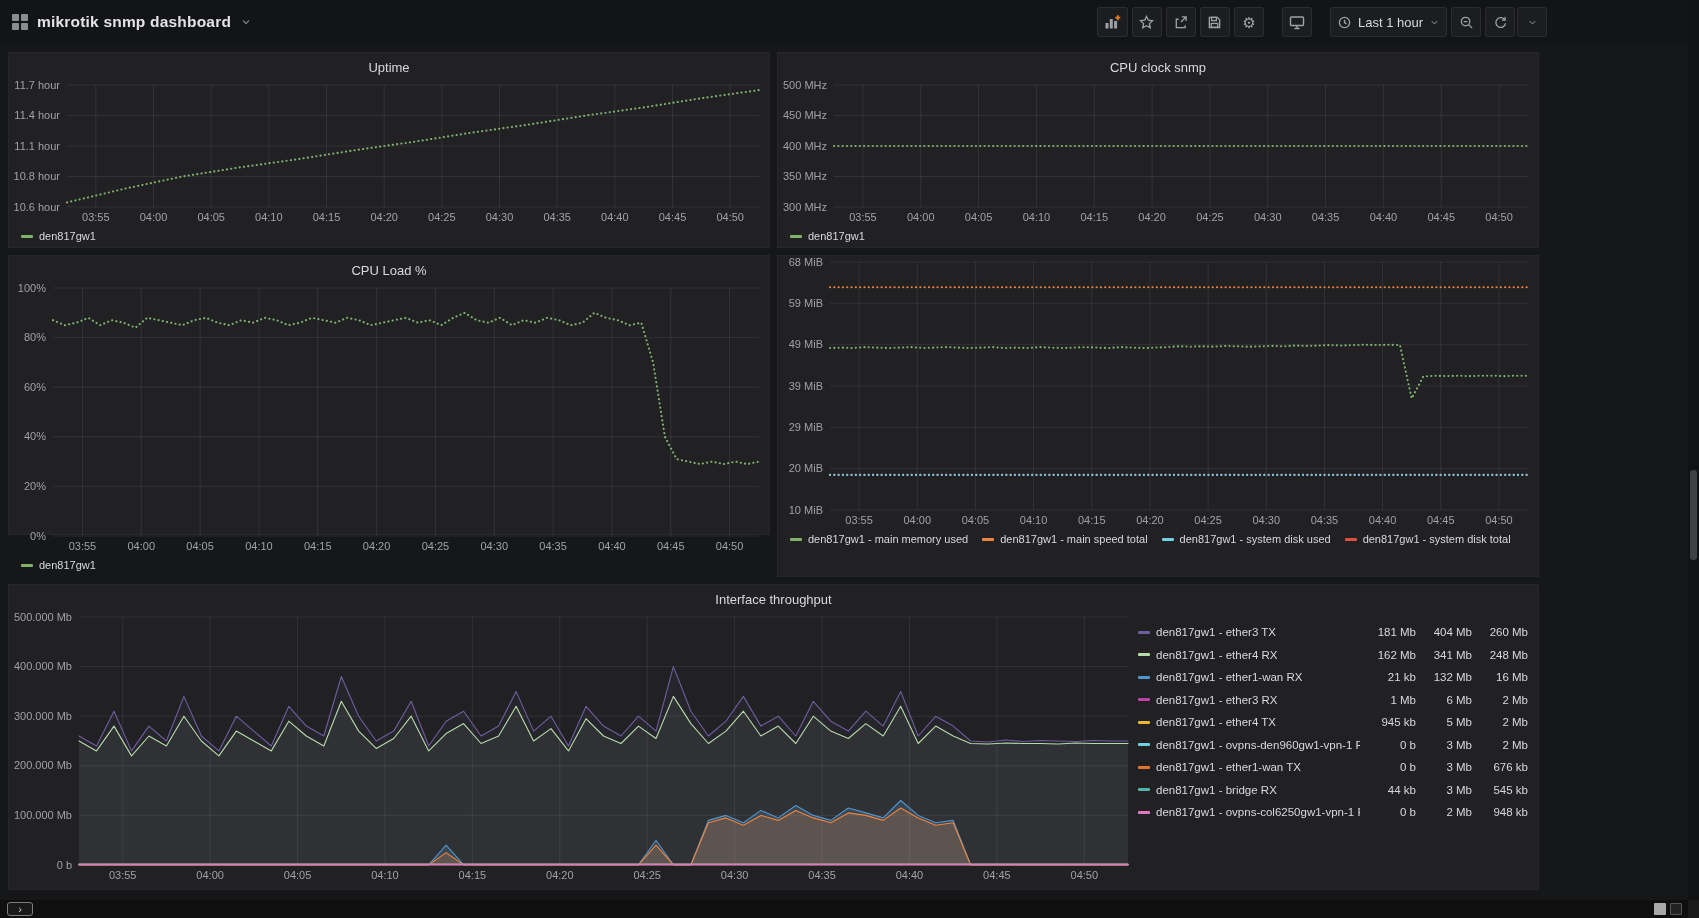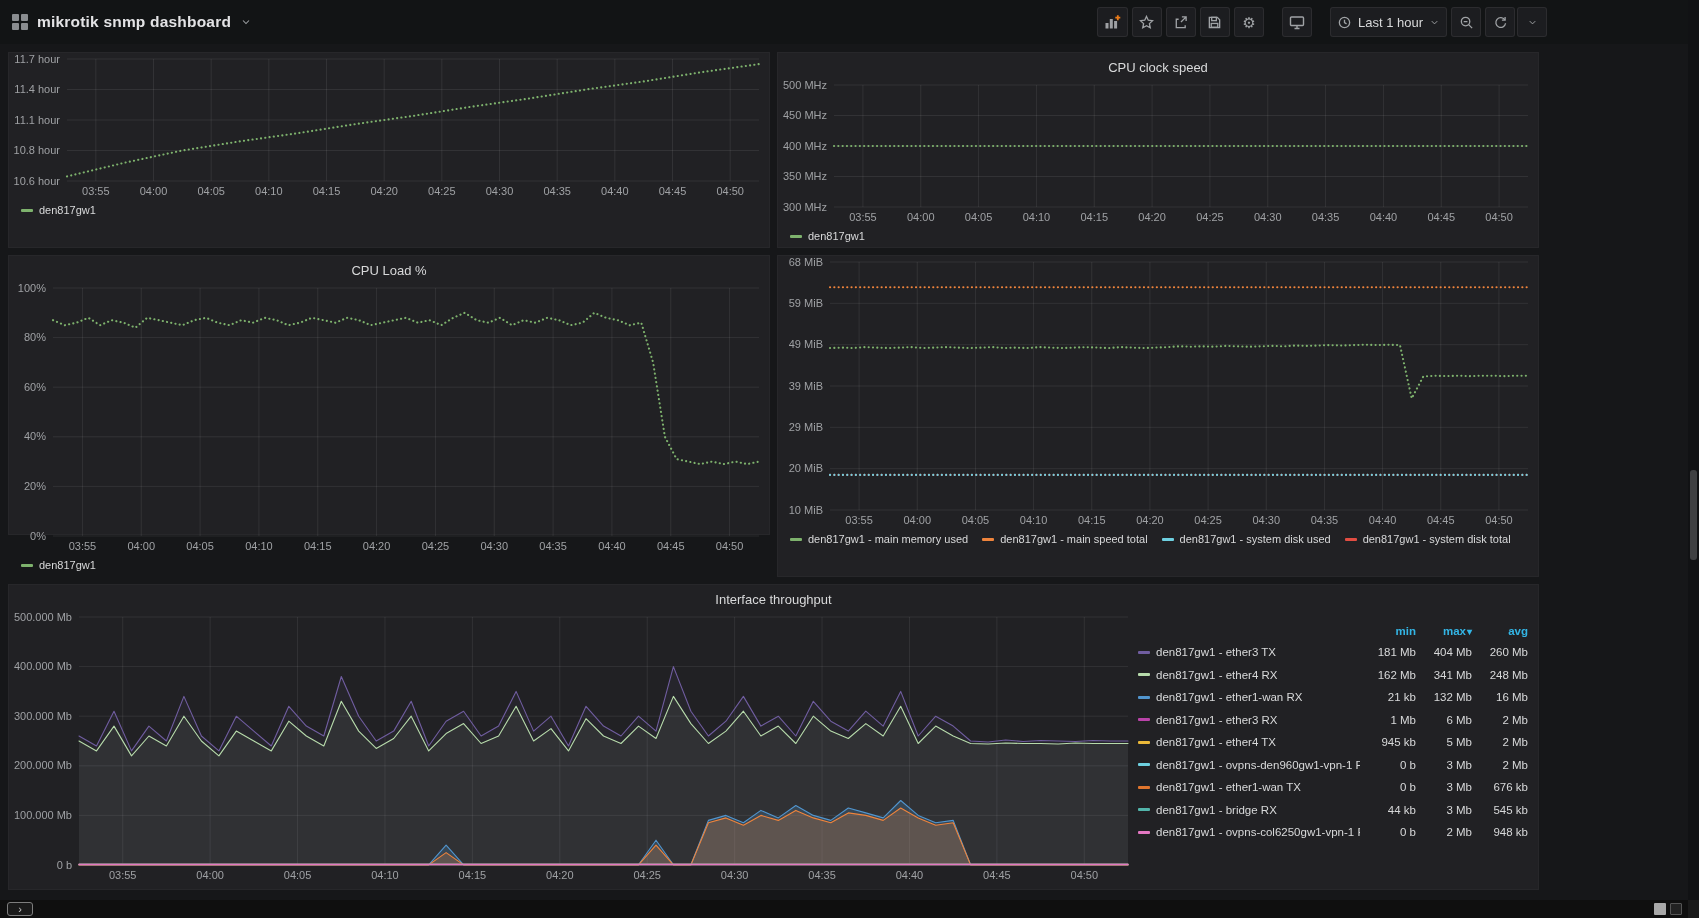--- a/index.html
+++ b/index.html
@@ -164,20 +164,21 @@
             <path class="icon-stroke" d="M4 6l4 4 4-4"></path>
           </svg>
       </button>
     </div>
   </div>
 </header>
 
 <main class="dash">
   <div class="row">
     <section class="panel" style="width:766px;height:196px">
+      <div class="panel-title">Uptime</div>
       <div class="chart" style="height:146px"><svg width="760" height="146">
             <line x1="58" y1="128" x2="750" y2="128" class="grid"></line>
             <text x="51" y="131.5" class="tick" text-anchor="end">10.6 hour</text>
             <line x1="58" y1="97.5" x2="750" y2="97.5" class="grid"></line>
             <text x="51" y="101" class="tick" text-anchor="end">10.8 hour</text>
             <line x1="58" y1="67" x2="750" y2="67" class="grid"></line>
             <text x="51" y="70.5" class="tick" text-anchor="end">11.1 hour</text>
             <line x1="58" y1="36.5" x2="750" y2="36.5" class="grid"></line>
             <text x="51" y="40" class="tick" text-anchor="end">11.4 hour</text>
             <line x1="58" y1="6" x2="750" y2="6" class="grid"></line>
@@ -209,21 +210,21 @@
             <polyline points="58.0,123.4 115.7,109.7 173.3,97.5 231.0,88.3 288.7,80.2 346.3,71.1 404.0,62.9 461.7,53.8 519.3,45.6 577.0,36.5 634.7,28.4 692.3,19.2 750.0,11.1" fill="none" stroke="#7eb26d" stroke-width="2.1" stroke-linecap="round" stroke-linejoin="round" stroke-dasharray="0.1 4.2"></polyline>
           </svg></div>
       <div class="panel-legend">
           <span class="legend-item">
             <span class="legend-dash" style="background: rgb(126, 178, 109);"></span>
             <span>den817gw1</span>
           </span>
         </div>
     </section>
     <section class="panel" style="width:766px;height:196px">
-      <div class="panel-title">CPU clock speed</div>
+      <div class="panel-title">CPU clock snmp</div>
       <div class="chart" style="height:146px"><svg width="760" height="146">
             <line x1="56" y1="128" x2="750" y2="128" class="grid"></line>
             <text x="49" y="131.5" class="tick" text-anchor="end">300 MHz</text>
             <line x1="56" y1="97.5" x2="750" y2="97.5" class="grid"></line>
             <text x="49" y="101" class="tick" text-anchor="end">350 MHz</text>
             <line x1="56" y1="67" x2="750" y2="67" class="grid"></line>
             <text x="49" y="70.5" class="tick" text-anchor="end">400 MHz</text>
             <line x1="56" y1="36.5" x2="750" y2="36.5" class="grid"></line>
             <text x="49" y="40" class="tick" text-anchor="end">450 MHz</text>
             <line x1="56" y1="6" x2="750" y2="6" class="grid"></line>
@@ -426,26 +427,20 @@
               <path d="M70.0,254 L70.0,253.9 L87.5,253.9 L105.0,253.9 L122.5,253.9 L139.9,253.9 L157.4,253.9 L174.9,253.9 L192.4,253.9 L209.9,253.9 L227.3,253.9 L244.8,253.9 L262.3,253.9 L279.8,253.9 L297.3,253.9 L314.8,253.9 L332.3,253.9 L349.7,253.9 L367.2,253.9 L384.7,253.9 L402.2,253.9 L419.7,253.9 L437.1,241.6 L454.6,253.9 L472.1,253.9 L489.6,253.9 L507.1,253.9 L524.6,253.9 L542.0,253.9 L559.5,253.9 L577.0,253.9 L594.5,253.9 L612.0,253.9 L629.5,253.9 L647.0,234.2 L664.4,253.9 L681.9,253.9 L699.4,211.8 L716.9,206.9 L734.4,214.3 L751.9,204.4 L769.3,209.4 L786.8,199.4 L804.3,206.9 L821.8,211.8 L839.3,201.9 L856.8,204.4 L874.2,209.4 L891.7,197.0 L909.2,206.9 L926.7,214.3 L944.2,211.8 L961.6,253.9 L979.1,253.9 L996.6,253.9 L1014.1,253.9 L1031.6,253.9 L1049.1,253.9 L1066.5,253.9 L1084.0,253.9 L1101.5,253.9 L1119.0,253.9 L1119.0,254 Z" fill="#ef843c" fill-opacity="0.22" stroke="none"></path>
               <polyline points="70.0,253.9 87.5,253.9 105.0,253.9 122.5,253.9 139.9,253.9 157.4,253.9 174.9,253.9 192.4,253.9 209.9,253.9 227.3,253.9 244.8,253.9 262.3,253.9 279.8,253.9 297.3,253.9 314.8,253.9 332.3,253.9 349.7,253.9 367.2,253.9 384.7,253.9 402.2,253.9 419.7,253.9 437.1,241.6 454.6,253.9 472.1,253.9 489.6,253.9 507.1,253.9 524.6,253.9 542.0,253.9 559.5,253.9 577.0,253.9 594.5,253.9 612.0,253.9 629.5,253.9 647.0,234.2 664.4,253.9 681.9,253.9 699.4,211.8 716.9,206.9 734.4,214.3 751.9,204.4 769.3,209.4 786.8,199.4 804.3,206.9 821.8,211.8 839.3,201.9 856.8,204.4 874.2,209.4 891.7,197.0 909.2,206.9 926.7,214.3 944.2,211.8 961.6,253.9 979.1,253.9 996.6,253.9 1014.1,253.9 1031.6,253.9 1049.1,253.9 1066.5,253.9 1084.0,253.9 1101.5,253.9 1119.0,253.9" fill="none" stroke="#ef843c" stroke-width="1.1" stroke-linecap="round" stroke-linejoin="round"></polyline>
               <polyline points="70.0,253.0 1119.0,253.0" fill="none" stroke="#ba43a9" stroke-width="1.1" stroke-linecap="round" stroke-linejoin="round"></polyline>
               <polyline points="70.0,253.2 1119.0,253.2" fill="none" stroke="#eab839" stroke-width="1.1" stroke-linecap="round" stroke-linejoin="round"></polyline>
               <polyline points="70.0,253.4 1119.0,253.4" fill="none" stroke="#6ed0e0" stroke-width="1.1" stroke-linecap="round" stroke-linejoin="round"></polyline>
               <polyline points="70.0,253.6 1119.0,253.6" fill="none" stroke="#e0752d" stroke-width="1.1" stroke-linecap="round" stroke-linejoin="round"></polyline>
               <polyline points="70.0,253.8 1119.0,253.8" fill="none" stroke="#52b5ab" stroke-width="1.1" stroke-linecap="round" stroke-linejoin="round"></polyline>
               <polyline points="70.0,253.6 1119.0,253.6" fill="none" stroke="#e377c2" stroke-width="1.1" stroke-linecap="round" stroke-linejoin="round"></polyline>
             </svg></div>
         <div class="tl">
-          <div class="tl-header">
-            <span class="tl-name"></span>
-            <span class="tl-head-cell">min</span>
-            <span class="tl-head-cell"><span>max</span><span class="sort-caret">▾</span></span>
-            <span class="tl-head-cell">avg</span>
-          </div>
           <div>
               <div class="tl-row">
                 <span class="tl-name">
                   <span class="legend-dash" style="background: rgb(112, 93, 160);"></span>
                   <span>den817gw1 - ether3 TX</span>
                 </span>
                 <span class="tl-val">181 Mb</span>
                 <span class="tl-val">404 Mb</span>
                 <span class="tl-val">260 Mb</span>
               </div>

